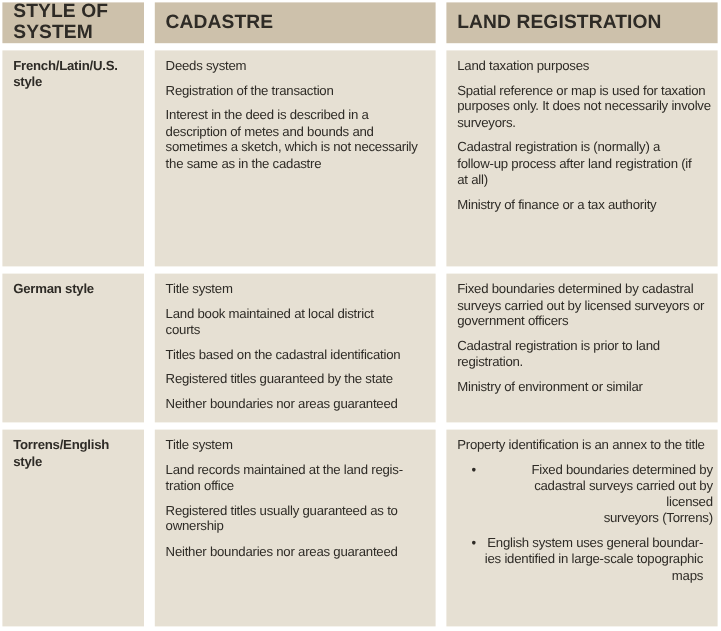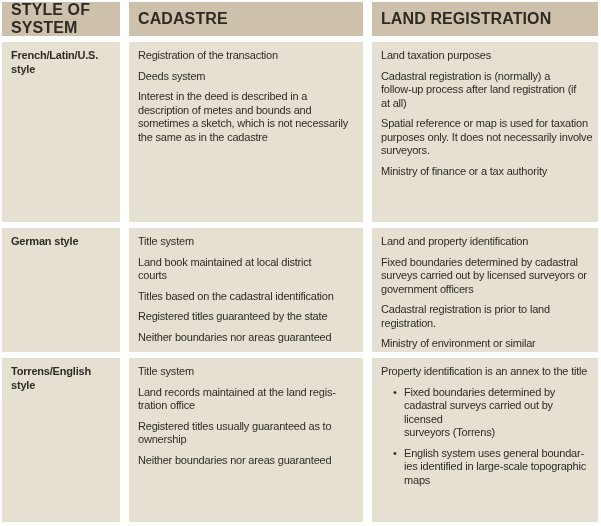--- a/index.html
+++ b/index.html
@@ -44,67 +44,66 @@
     overflow: hidden;
   }
   .cell p { margin: 0 0 7px 0; white-space: pre-line; }
   .style-label { font-weight: bold; }
   .bullet {
     display: flex;
     margin: 0 0 7px 0;
     padding-left: 12px;
   }
   .bullet .dot { flex: none; width: 11px; }
-  .bullet .btext { white-space: pre-line; }
+  .bullet .btext { white-space: pre-line; text-align: right; }
 </style>
 </head>
 <body>
 
 <div class="comparison-table">
 
   <div class="hdr">STYLE OF SYSTEM</div>
   <div class="hdr">CADASTRE</div>
   <div class="hdr">LAND REGISTRATION</div>
 
   <div class="cell">
     <p class="style-label">French/Latin/U.S.
 style</p>
   </div>
   <div class="cell">
+    <p>Deeds system</p>
     <p>Registration of the transaction</p>
-    <p>Deeds system</p>
     <p>Interest in the deed is described in a
 description of metes and bounds and
 sometimes a sketch, which is not necessarily
 the same as in the cadastre</p>
   </div>
   <div class="cell">
     <p>Land taxation purposes</p>
+    <p>Spatial reference or map is used for taxation
+purposes only. It does not necessarily involve
+surveyors.</p>
     <p>Cadastral registration is (normally) a
 follow-up process after land registration (if
 at all)</p>
-    <p>Spatial reference or map is used for taxation
-purposes only. It does not necessarily involve
-surveyors.</p>
     <p>Ministry of finance or a tax authority</p>
   </div>
 
   <div class="cell">
     <p class="style-label">German style</p>
   </div>
   <div class="cell">
     <p>Title system</p>
     <p>Land book maintained at local district
 courts</p>
     <p>Titles based on the cadastral identification</p>
     <p>Registered titles guaranteed by the state</p>
     <p>Neither boundaries nor areas guaranteed</p>
   </div>
   <div class="cell">
-    <p>Land and property identification</p>
     <p>Fixed boundaries determined by cadastral
 surveys carried out by licensed surveyors or
 government officers</p>
     <p>Cadastral registration is prior to land
 registration.</p>
     <p>Ministry of environment or similar</p>
   </div>
 
   <div class="cell">
     <p class="style-label">Torrens/English

